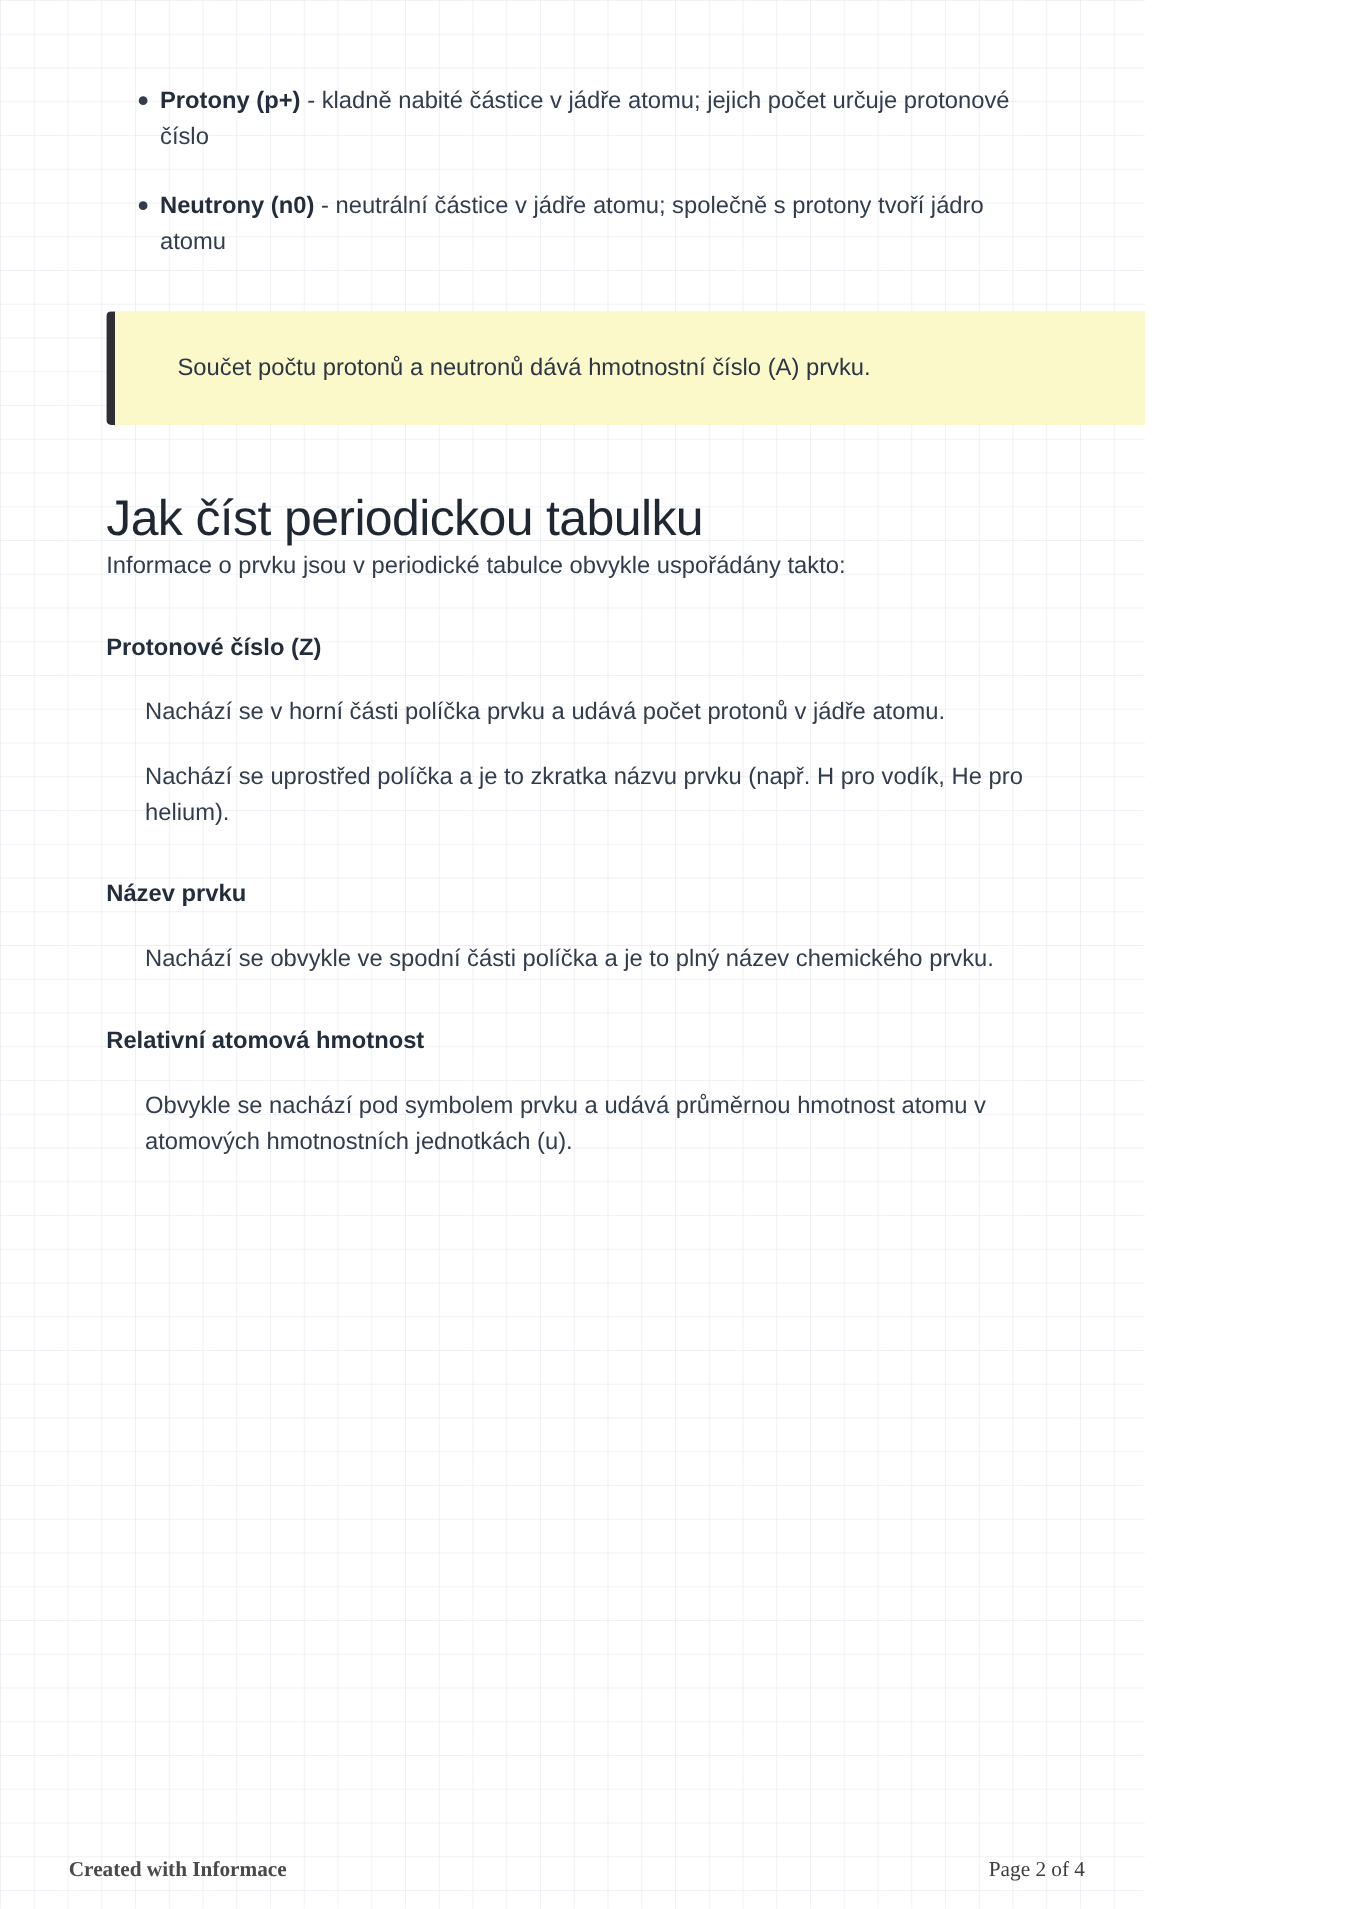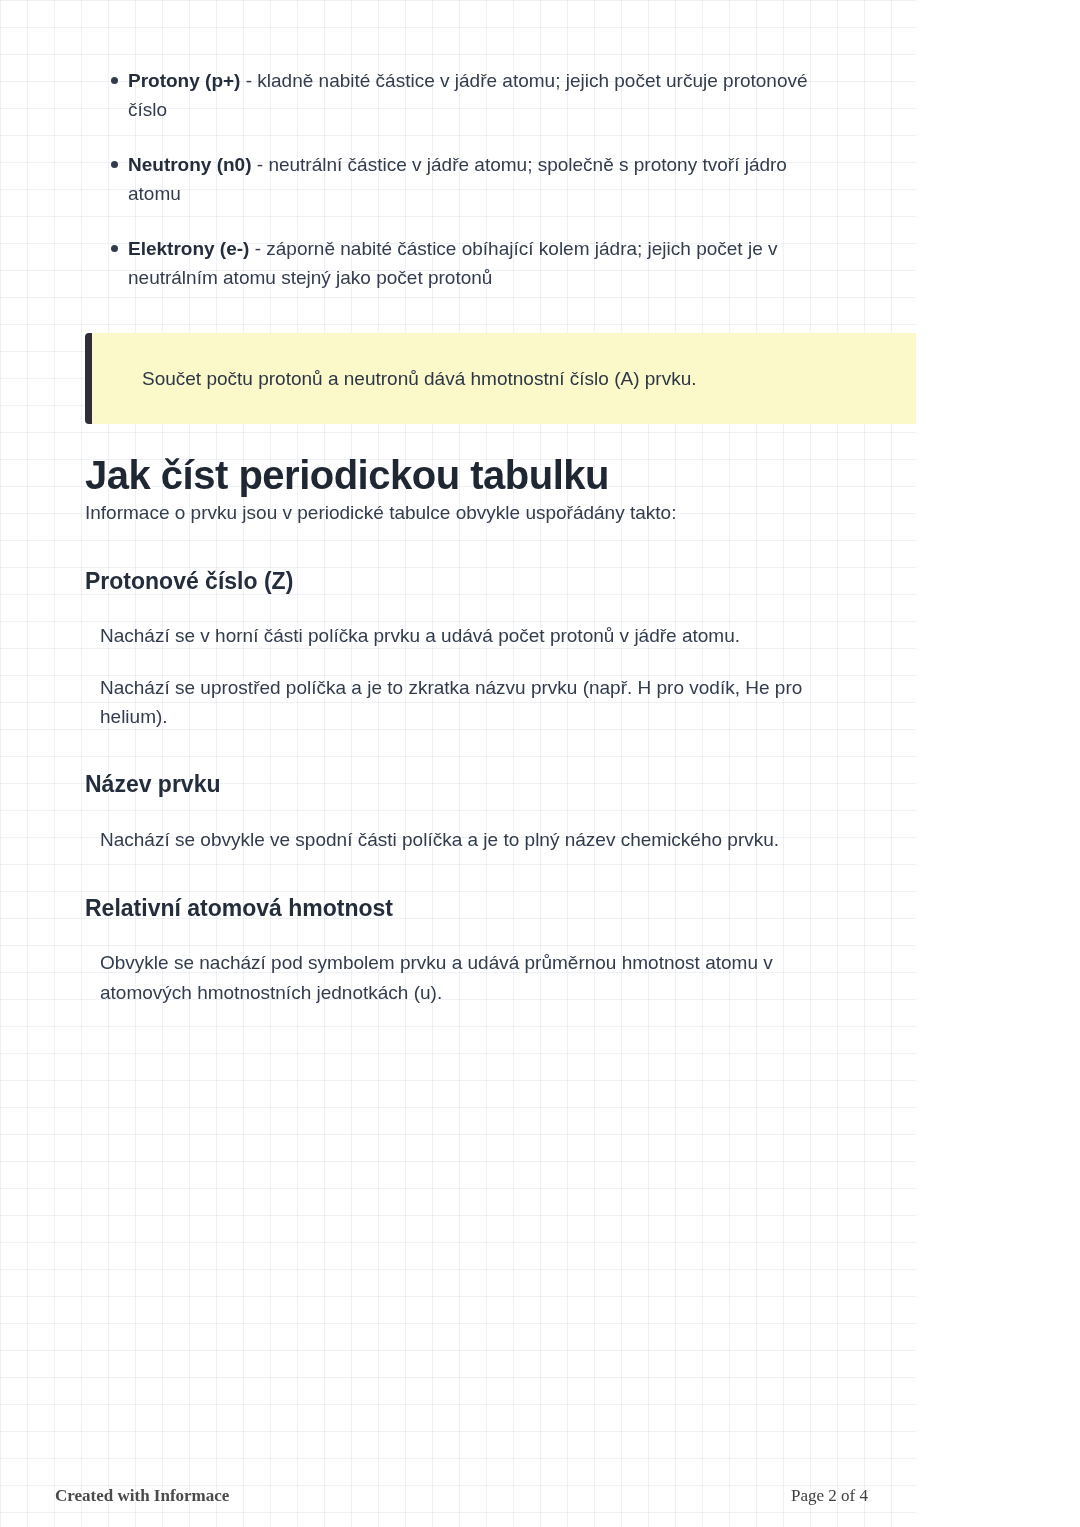--- a/index.html
+++ b/index.html
@@ -44,39 +44,39 @@
     margin-top:40px;
     width:918px;
     background:#fbf8c9;
     border-left:7px solid #2e2e36;
     border-radius:4px;
     padding:31px 30px 31px 26px;
   }
   .callout p { color:#2c3646;margin-left:24px; }
 
   h1.page-title {
-    margin-top:28px;
+    margin-top:52px;
     font-size:40px;
     line-height:1.15;
-    font-weight:700;
+    font-weight:400;
     color:#1f2733;
     letter-spacing:-0.5px;
   }
 
   p.intro { max-width:935px; }
 
   .section h3 {
     margin-top:36px;
-    font-size:23px;
+    font-size:19px;
     font-weight:700;
     color:#232d3c;
   }
   .section p {
     margin-top:22px;
-    margin-left:15px;
+    margin-left:31px;
     max-width:885px;
   }
 
   .footer {
     position:absolute;
     left:0; right:0; bottom:18px;
     padding:0 48px 0 55px;
     display:flex;
     justify-content:space-between;
     align-items:baseline;
@@ -93,24 +93,20 @@
   <div class="content">
 
     <ul class="bullets">
       <li>
         <span class="dot"></span>
         <span><b>Protony (p+)</b><span> - kladně nabité částice v jádře atomu; jejich počet určuje protonové číslo</span></span>
       </li>
       <li>
         <span class="dot"></span>
         <span><b>Neutrony (n0)</b><span> - neutrální částice v jádře atomu; společně s protony tvoří jádro atomu</span></span>
-      </li>
-      <li>
-        <span class="dot"></span>
-        <span><b>Elektrony (e-)</b><span> - záporně nabité částice obíhající kolem jádra; jejich počet je v neutrálním atomu stejný jako počet protonů</span></span>
       </li>
     </ul>
 
     <div class="callout">
       <p>Součet počtu protonů a neutronů dává hmotnostní číslo (A) prvku.</p>
     </div>
 
     <h1 class="page-title">Jak číst periodickou tabulku</h1>
 
     <p class="intro">Informace o prvku jsou v periodické tabulce obvykle uspořádány takto:</p>

